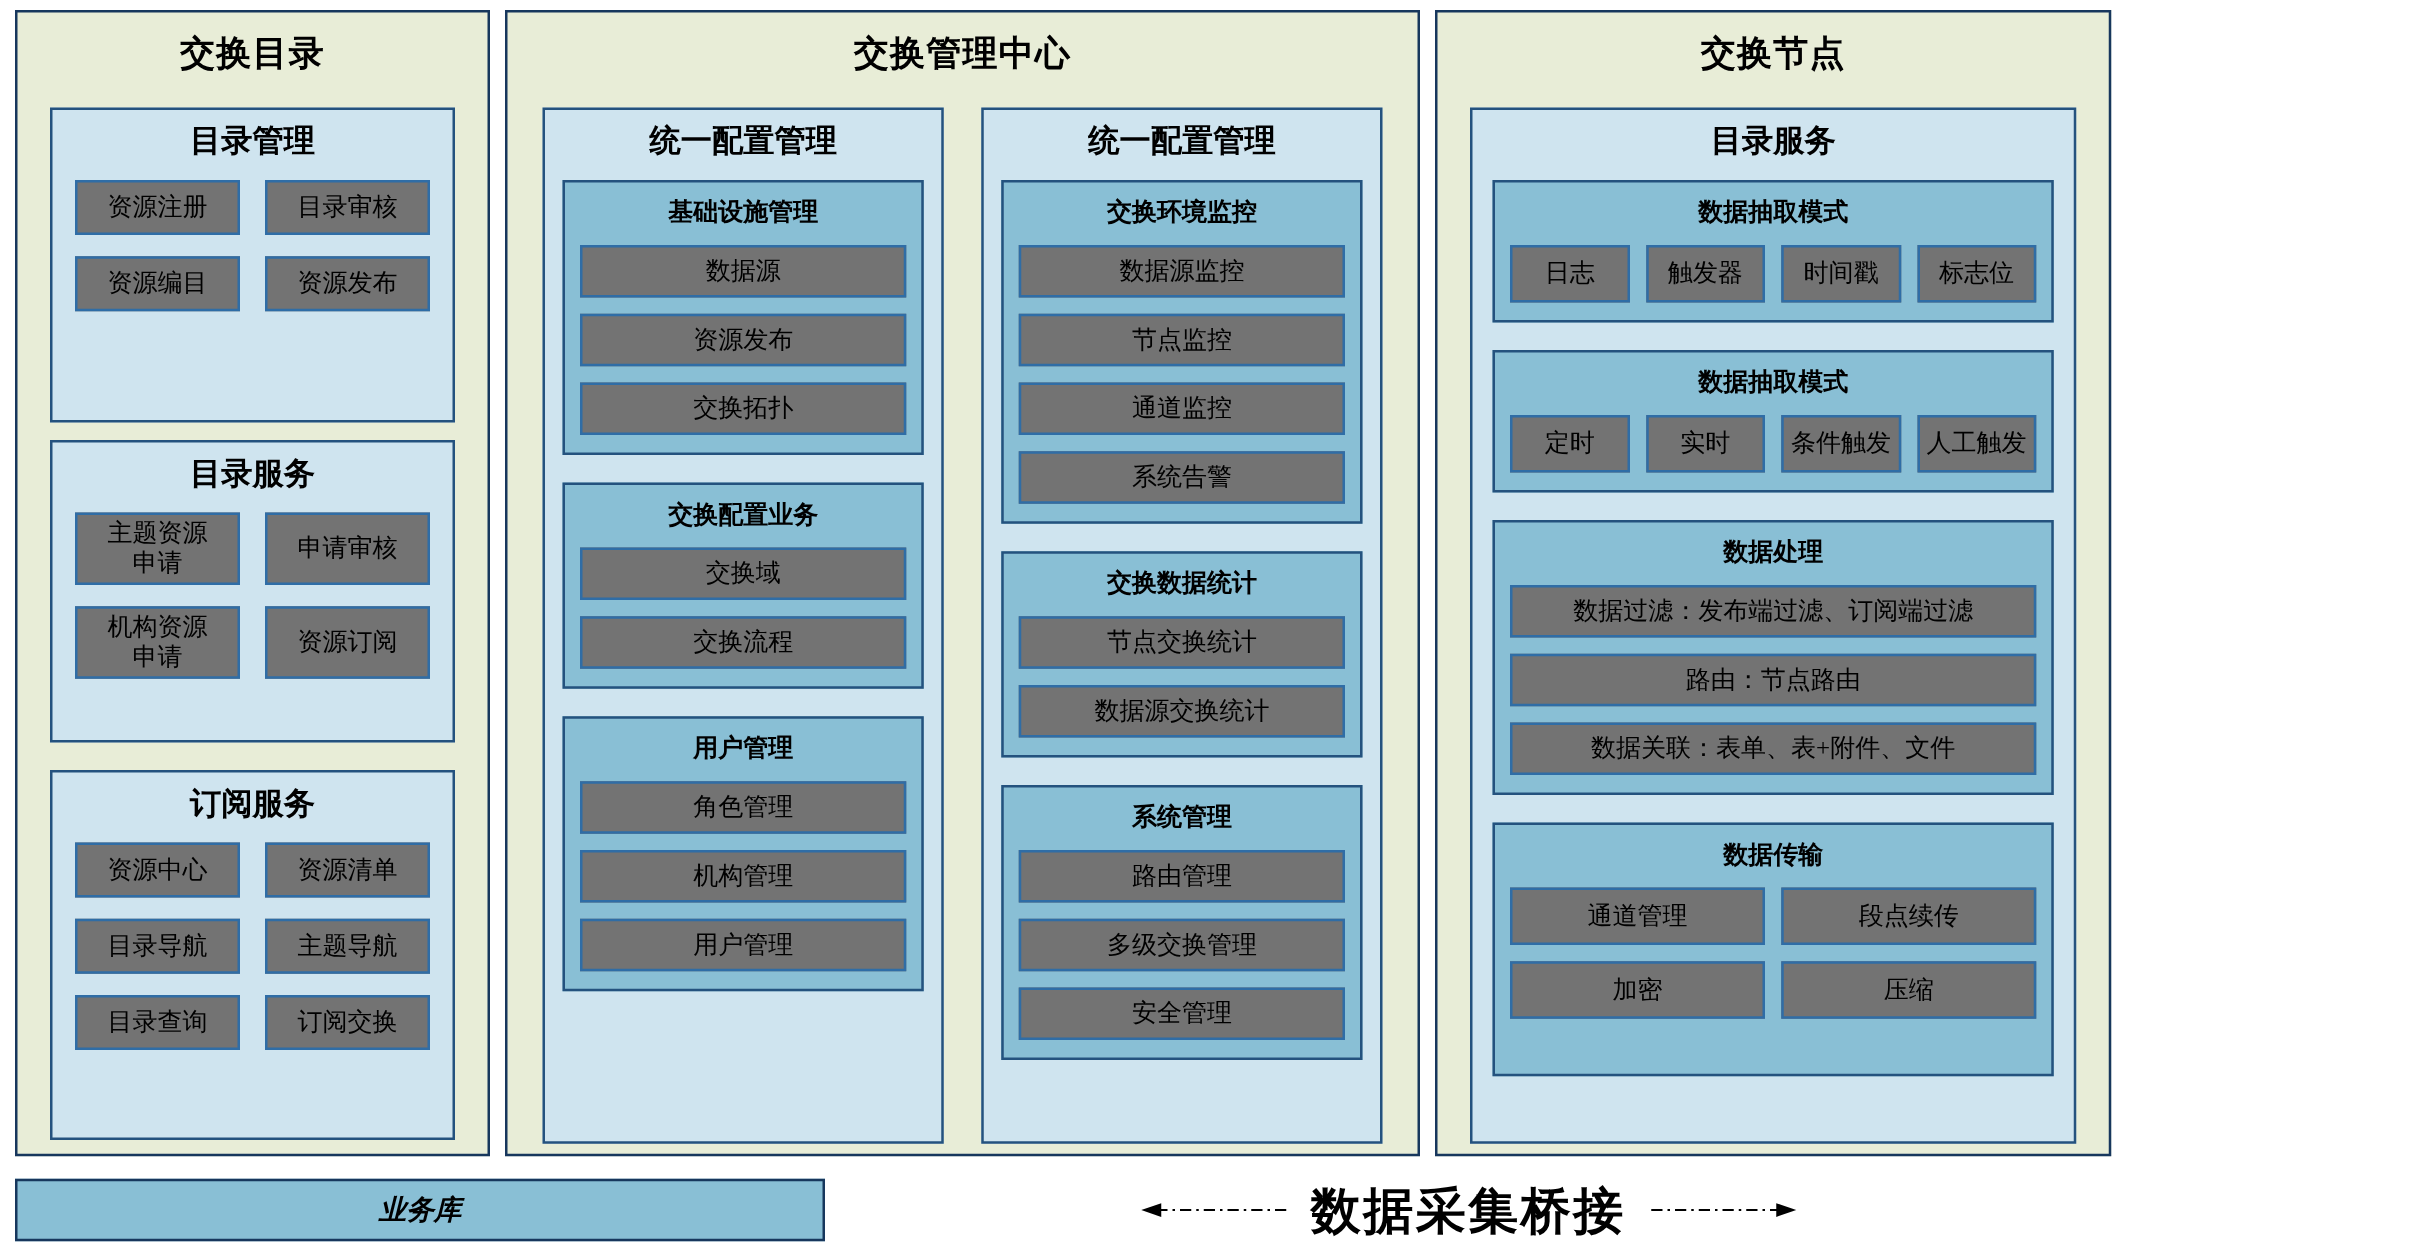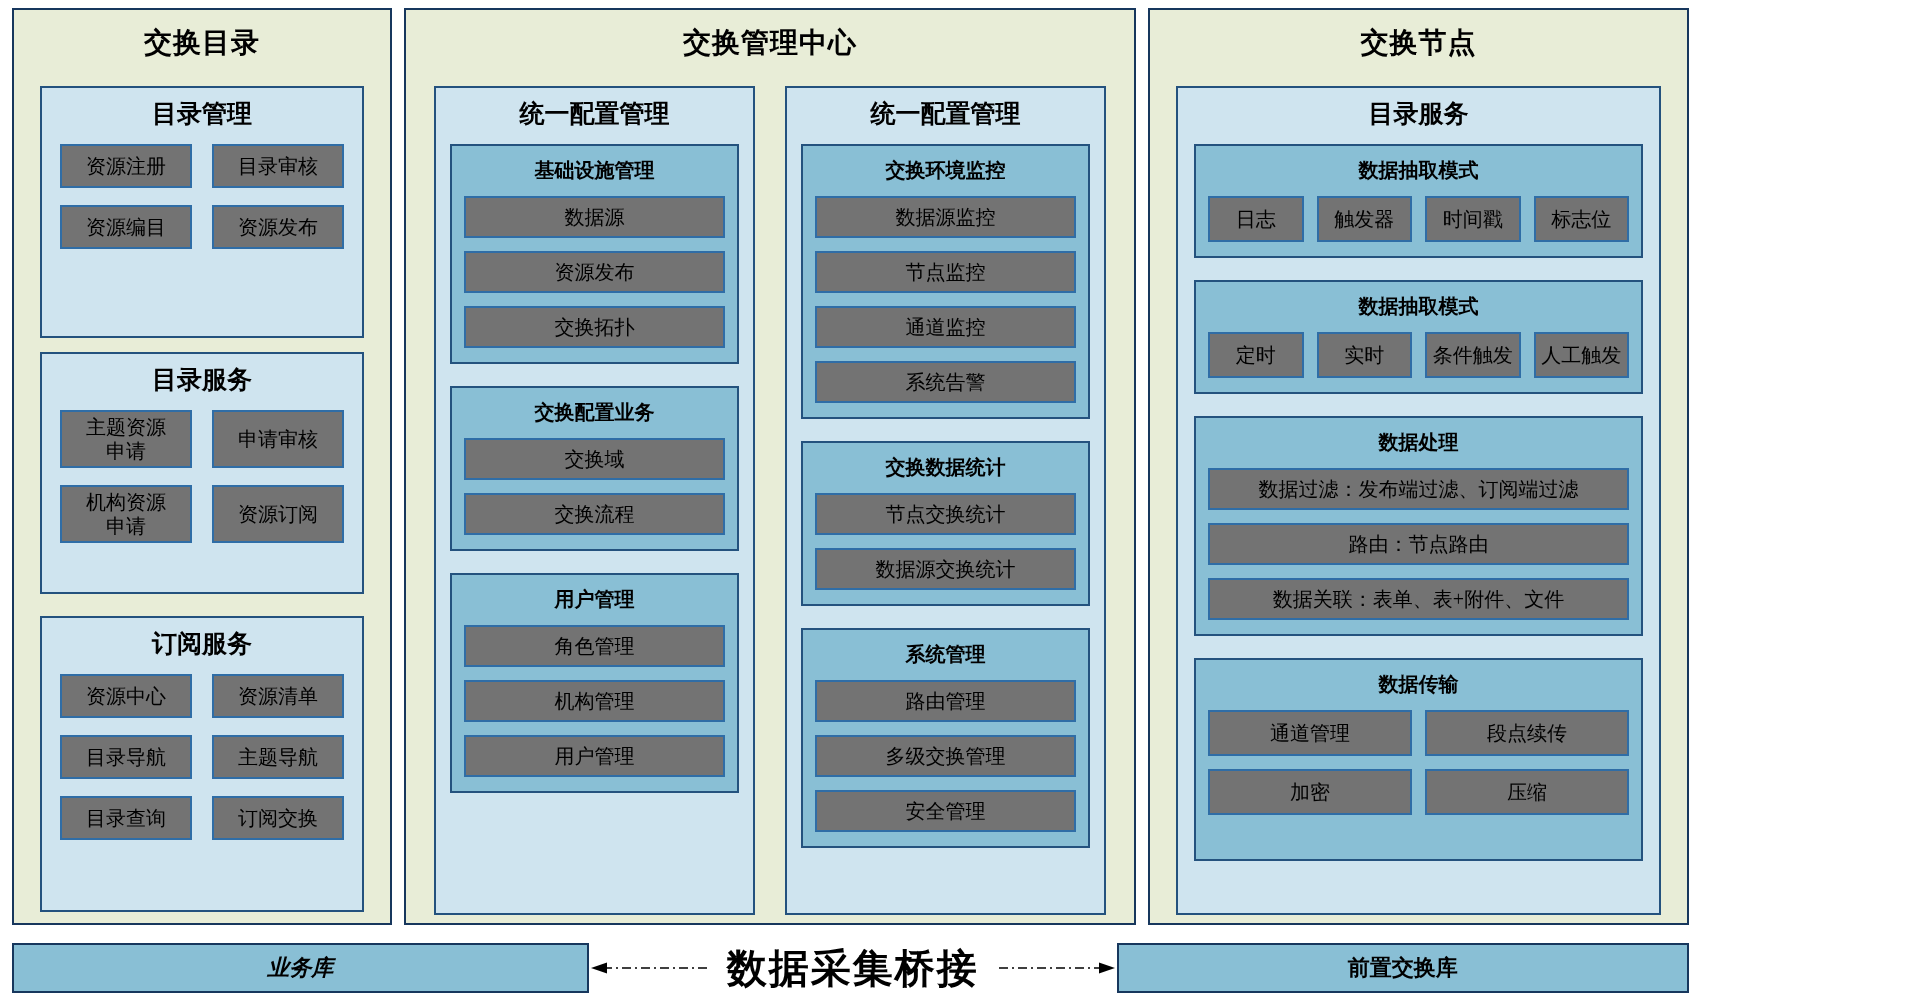--- a/index.html
+++ b/index.html
@@ -311,16 +311,15 @@
       </svg>
 
       <div class="bridge-text">数据采集桥接</div>
 
       <svg class="arrow-svg" width="120" height="16" viewBox="0 0 120 16" aria-hidden="true">
         <line x1="2" y1="8" x2="104" y2="8" stroke="#000" stroke-width="1.5" stroke-dasharray="9 4 2 4"></line>
         <polygon points="118,8 102,2.5 102,13.5" fill="#000"></polygon>
       </svg>
     </div>
 
-    <div class="db-box db-right">前置交换库</div>
   </div>
 
 </div>
 
 </body></html>

